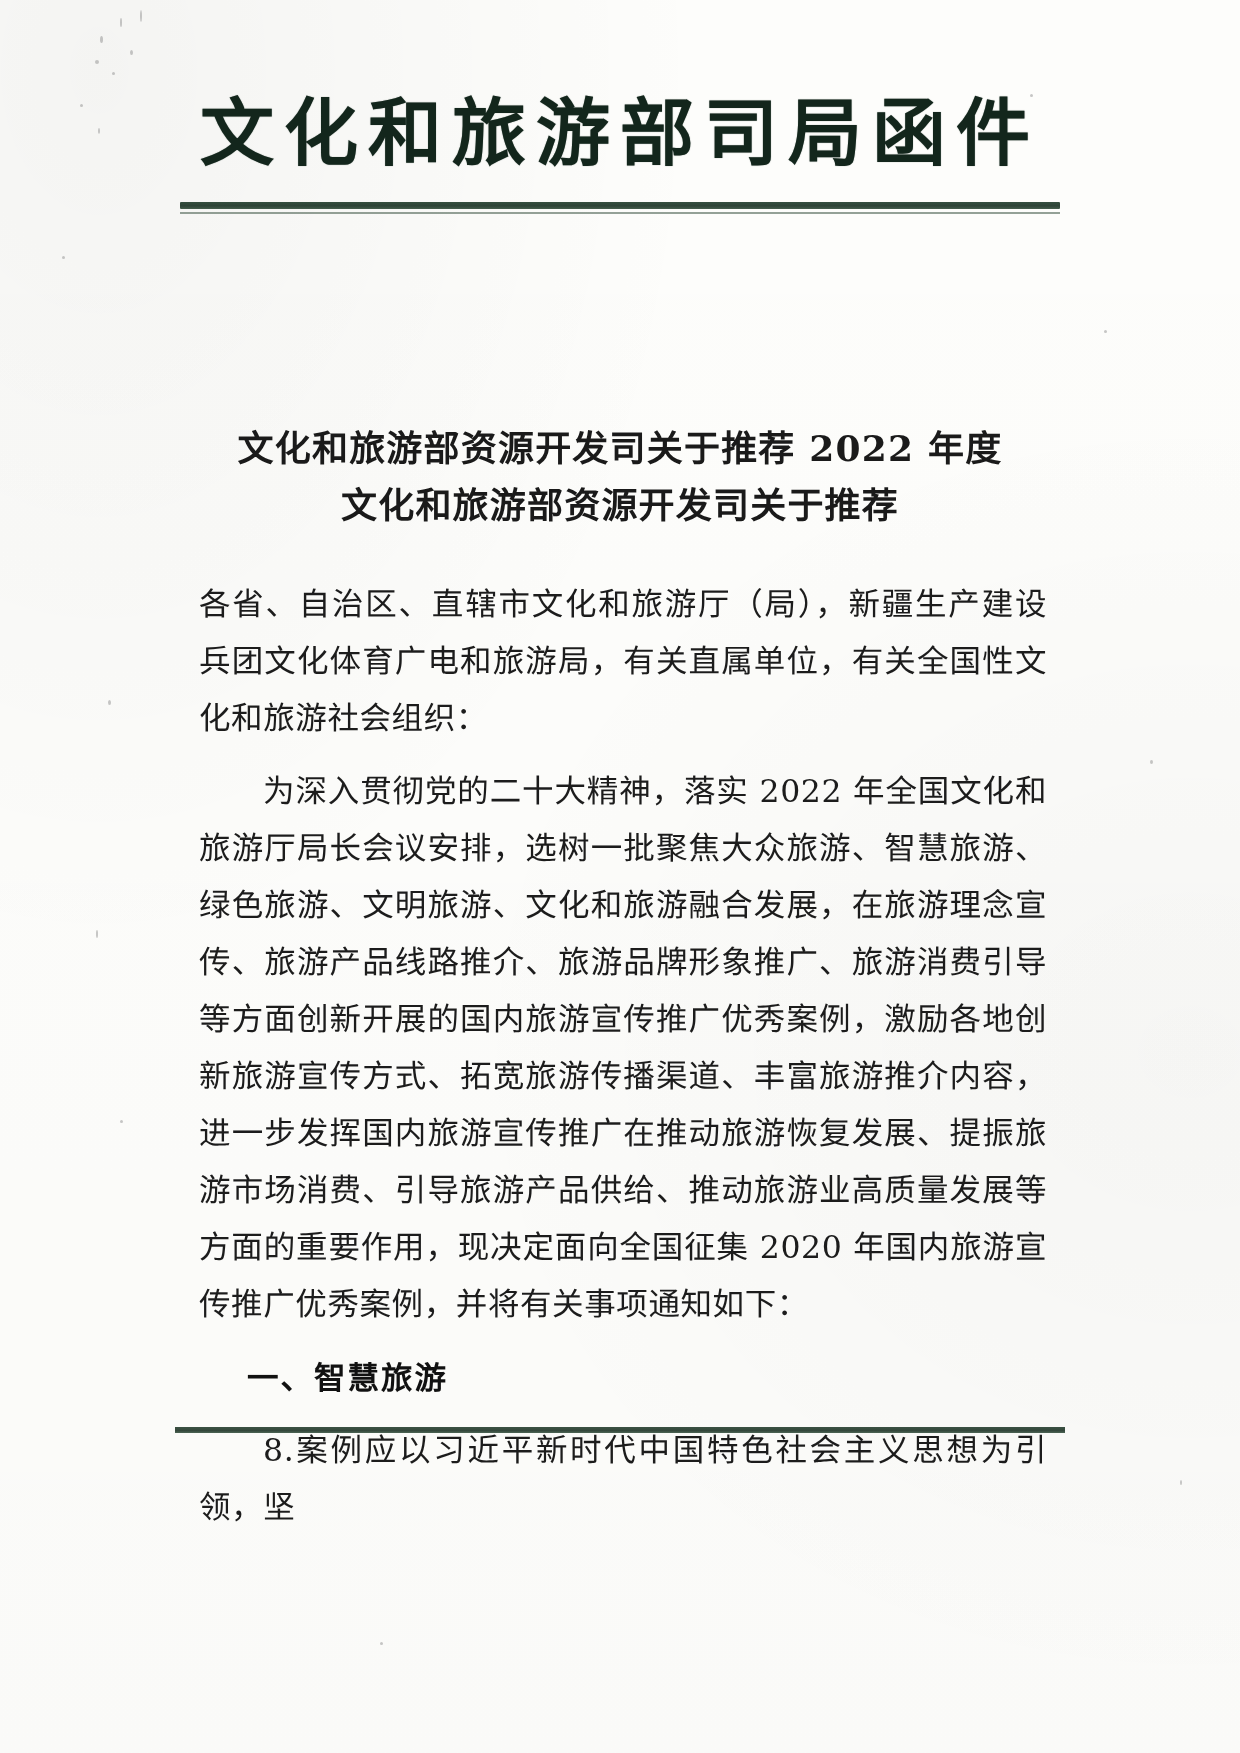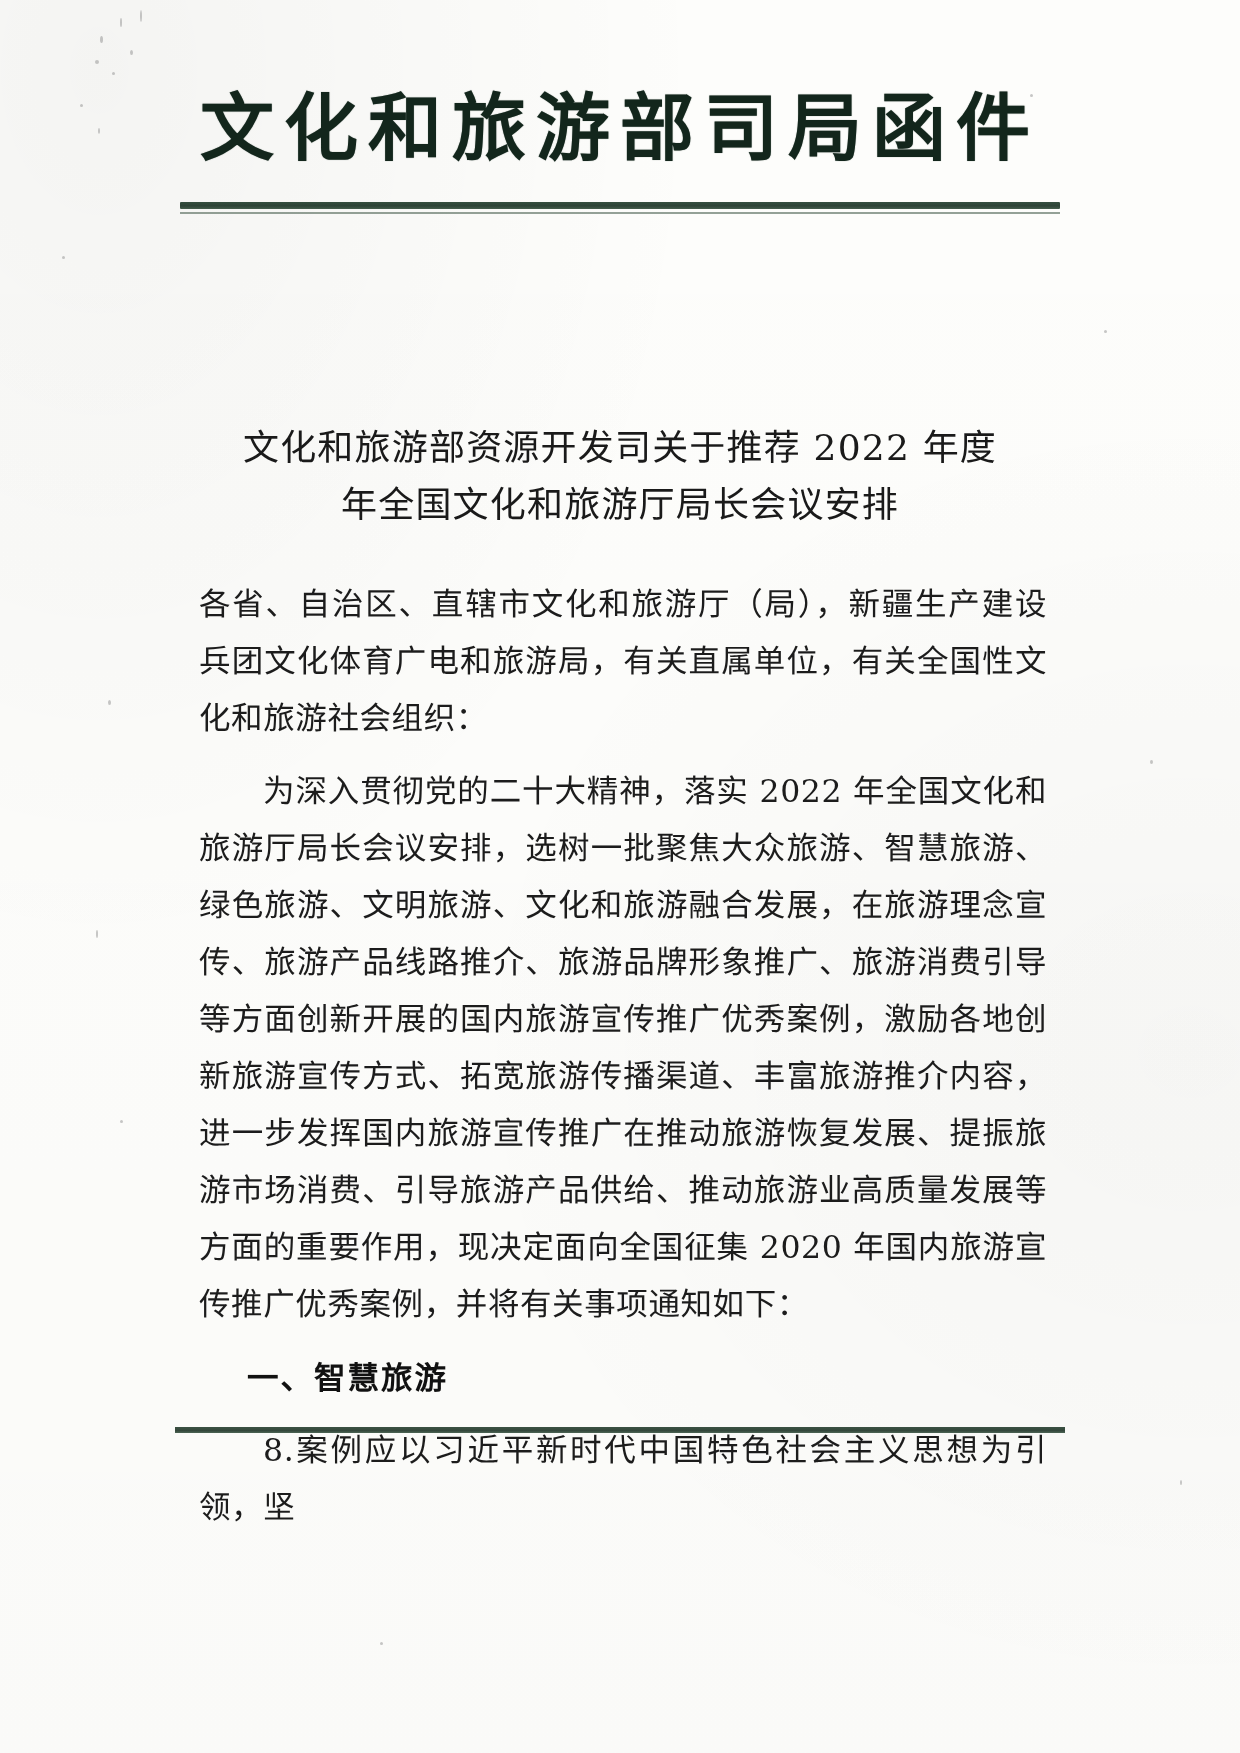--- a/index.html
+++ b/index.html
@@ -43,21 +43,21 @@
 
   
   .masthead {
     position: absolute;
     left: 180px;
     top: 96px;
     width: 880px;
     text-align: center;
   }
   .masthead-title {
-    font-family: Liberation Mono, monospace;
+    font-family: Liberation Serif, serif;
     font-weight: 700;
     font-size: 74px;
     line-height: 1.05;
     letter-spacing: 10px;
     color: #13261c;
     white-space: nowrap;
     text-shadow: 0 0 1px rgba(19,38,28,0.55);
   }
   .masthead-rule {
     margin-top: 28px;
@@ -73,21 +73,21 @@
     opacity: 0.5;
   }
 
   
   .doc-title {
     position: absolute;
     left: 160px;
     top: 420px;
     width: 920px;
     text-align: center;
-    font-weight: 400;
+    font-weight: 700;
     font-size: 36px;
     line-height: 1.58;
     letter-spacing: 1.2px;
     color: #1a1a1a;
   }
   .doc-title .line {
     display: block;
     white-space: nowrap;
   }
 
@@ -150,21 +150,21 @@
 <div class="content">
 
   <div class="masthead">
     <div class="masthead-title">文化和旅游部司局函件</div>
     <div class="masthead-rule"></div>
     <div class="masthead-rule-thin"></div>
   </div>
 
   <div class="doc-title">
     <span class="line">文化和旅游部资源开发司关于推荐 2022 年度</span>
-    <span class="line">年全国文化和旅游厅局长会议安排</span>
+    <span class="line">文化和旅游部资源开发司关于推荐</span>
   </div>
 
   <div class="body-block">
     <p class="para addressee">各省、自治区、直辖市文化和旅游厅（局），新疆生产建设兵团文化体育广电和旅游局，有关直属单位，有关全国性文化和旅游社会组织：</p>
 
     <p class="para indent">为深入贯彻党的二十大精神，落实 2022 年全国文化和旅游厅局长会议安排，选树一批聚焦大众旅游、智慧旅游、绿色旅游、文明旅游、文化和旅游融合发展，在旅游理念宣传、旅游产品线路推介、旅游品牌形象推广、旅游消费引导等方面创新开展的国内旅游宣传推广优秀案例，激励各地创新旅游宣传方式、拓宽旅游传播渠道、丰富旅游推介内容，进一步发挥国内旅游宣传推广在推动旅游恢复发展、提振旅游市场消费、引导旅游产品供给、推动旅游业高质量发展等方面的重要作用，现决定面向全国征集 2020 年国内旅游宣传推广优秀案例，并将有关事项通知如下：</p>
 
     <p class="section-head">一、智慧旅游</p>
 
     <p class="para indent">8.案例应以习近平新时代中国特色社会主义思想为引领，坚</p>

